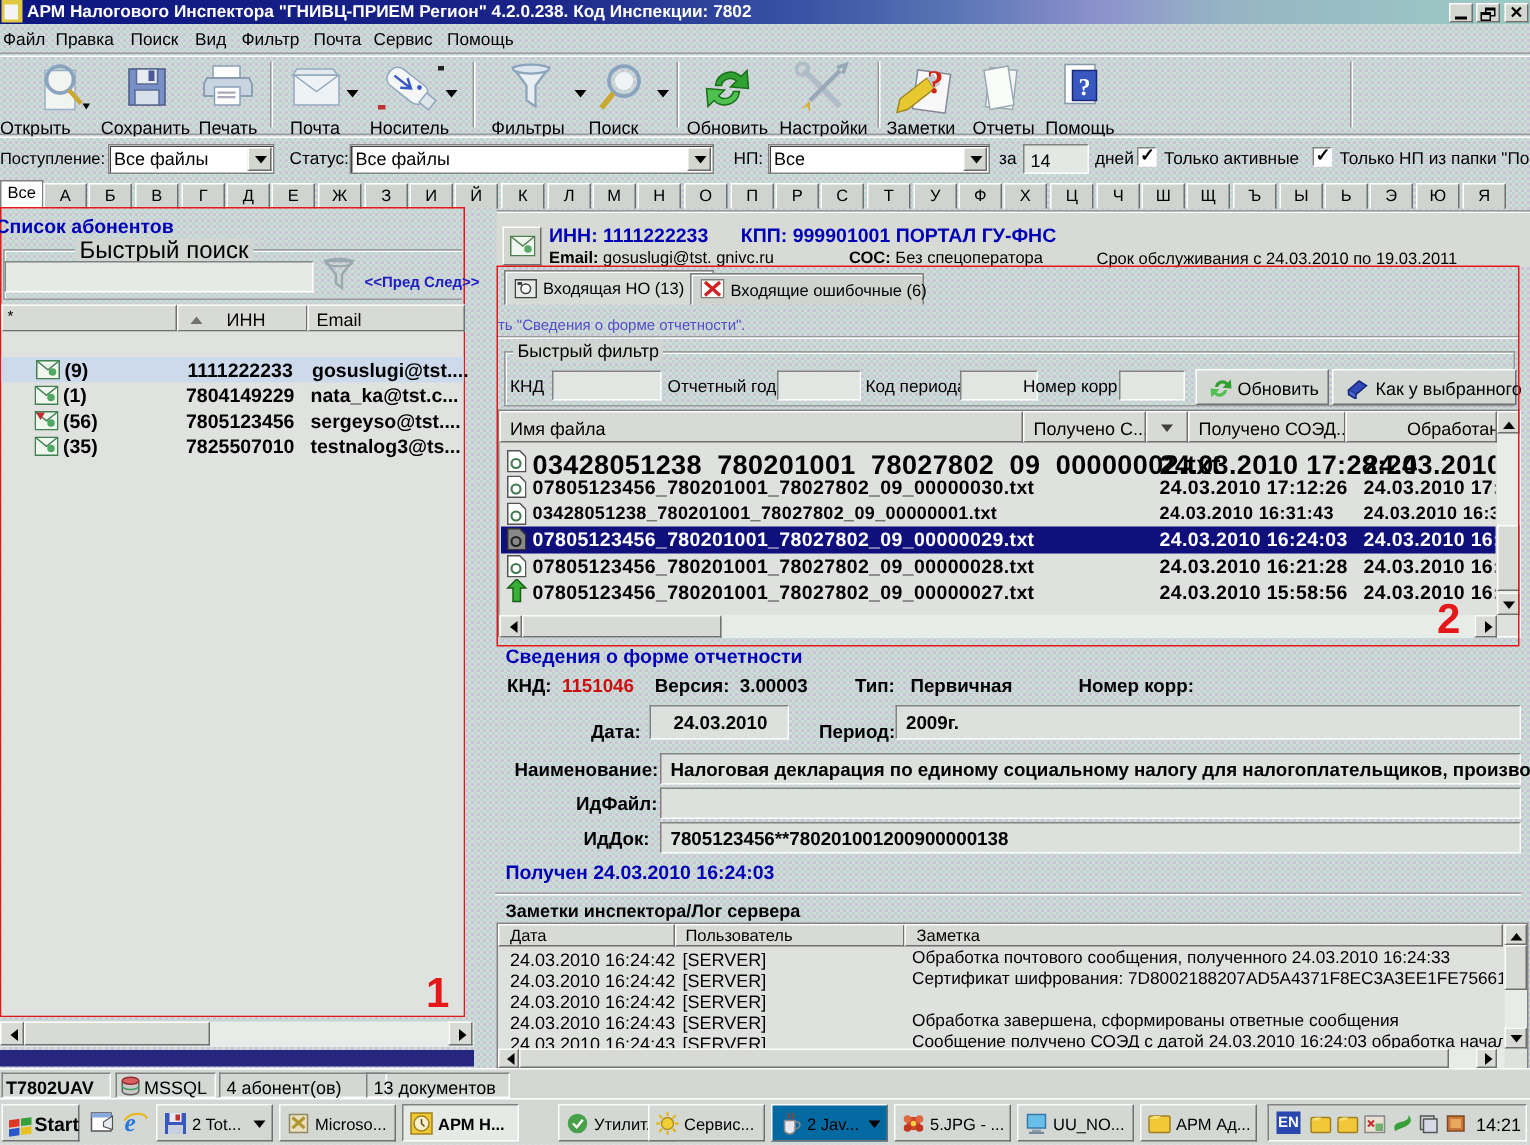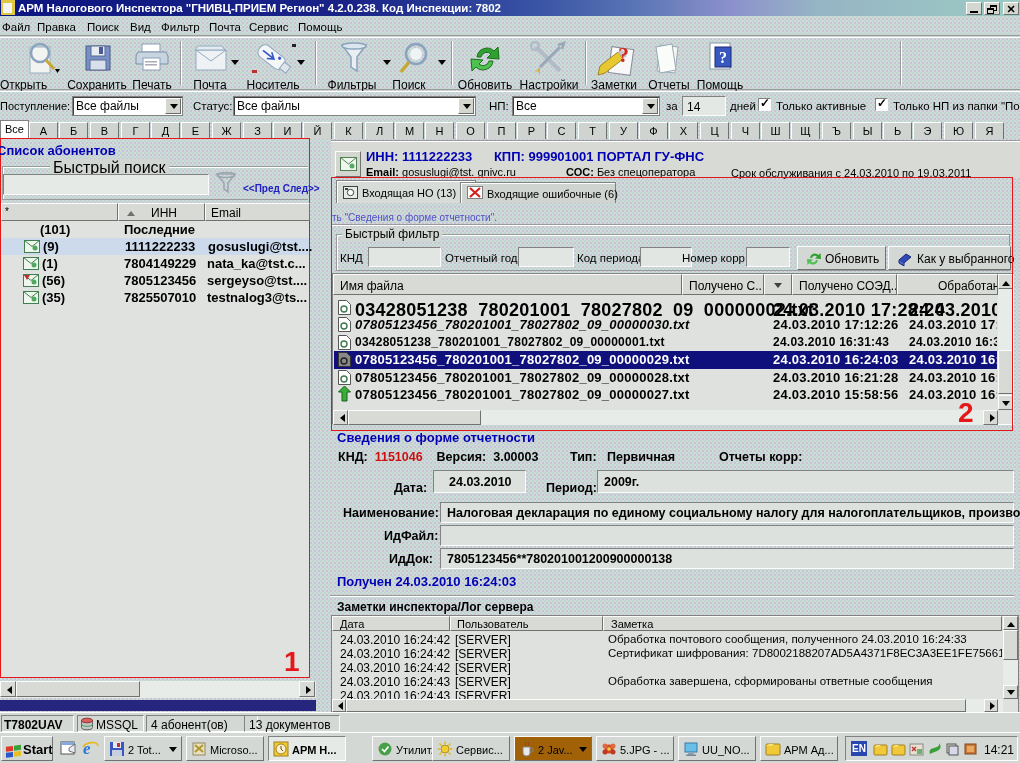--- a/index.html
+++ b/index.html
@@ -242,24 +242,20 @@
       <div class="abs raised flatgray" style="left:117px;top:0;width:87px;height:18px;">
         <div class="abs" style="left:8px;top:6px;border:4px solid transparent;border-bottom:5px solid #707070;margin-top:-3px;"></div>
         <span class="abs" style="left:32px;top:2px;font-size:12px;">ИНН</span>
         </div>
       <div class="abs raised flatgray" style="left:204px;top:0;width:105px;height:18px;">
           <span class="abs" style="left:5px;top:2px;font-size:12px;">Email</span>
         </div>
     </div>
 
     <div class="abs" style="left:1px;top:83px;width:308px;height:456px;background:#e0e2e0;"></div>
-    <div class="abs bold" style="left:0;top:83px;width:310px;height:17px;font-size:13px;">
-      <span class="abs" style="left:40px;top:1px;">(101)</span>
-        <span class="abs" style="left:124px;top:1px;">Последние</span>
-    </div>
     <div class="abs bold" style="left:1px;top:100px;width:308px;height:17px;font-size:13px;background:#ccdaec;">
       <svg class="abs" style="left:23px;top:2px;" width="16" height="13" viewBox="0 0 16 13">
           <rect x="0.5" y="0.5" width="15" height="12" fill="#eef6ee" stroke="#408050"></rect>
           <path d="M0.5 0.5 l7.5 6 7.5 -6" fill="none" stroke="#408050"></path>
           <circle cx="11" cy="8" r="2.5" fill="#50a860"></circle>
         </svg>
       <span class="abs" style="left:42px;top:1px;">(9)</span>
         <span class="abs" style="left:124px;top:1px;">1111222233</span>
         <span class="abs" style="left:207px;top:1px;">gosuslugi@tst....</span>
     </div>
@@ -397,21 +393,21 @@
           </svg>
         <span class="abs" style="left:21px;top:1px;">03428051238_780201001_78027802_09_00000002.txt</span>
         <span class="abs" style="left:439px;top:1px;">24.03.2010 17:28:24</span>
           <span class="abs" style="left:575px;top:1px;">24.03.2010 17:2</span>
       </div>
       <div class="abs bold" style="left:1px;top:42px;width:663px;height:17px;font-size:13px;letter-spacing:0.25px;overflow:hidden;white-space:nowrap;">
         <svg class="abs" style="left:4px;top:1px;" width="13" height="15" viewBox="0 0 13 15">
             <path d="M0.5 0.5 h8 l4 4 v10 h-12 z" fill="#fff" stroke="#555"></path>
             <circle cx="6" cy="9" r="3" fill="none" stroke="#407850" stroke-width="1.4"></circle>
           </svg>
-        <span class="abs" style="left:21px;top:1px;font-style:italic;">07805123456_780201001_78027802_09_00000030.txt</span>
+        <span class="abs" style="left:21px;top:1px;">07805123456_780201001_78027802_09_00000030.txt</span>
         <span class="abs" style="left:439px;top:1px;">24.03.2010 17:12:26</span>
           <span class="abs" style="left:575px;top:1px;">24.03.2010 17:1</span>
       </div>
       <div class="abs bold" style="left:1px;top:60px;width:663px;height:17px;font-size:12px;letter-spacing:0.25px;overflow:hidden;white-space:nowrap;">
         <svg class="abs" style="left:4px;top:1px;" width="13" height="15" viewBox="0 0 13 15">
             <path d="M0.5 0.5 h8 l4 4 v10 h-12 z" fill="#fff" stroke="#555"></path>
             <circle cx="6" cy="9" r="3" fill="none" stroke="#407850" stroke-width="1.4"></circle>
           </svg>
         <span class="abs" style="left:21px;top:1px;">03428051238_780201001_78027802_09_00000001.txt</span>
         <span class="abs" style="left:439px;top:1px;">24.03.2010 16:31:43</span>
@@ -462,21 +458,21 @@
         <div class="abs raised flatgray" style="left:650px;top:0;width:15px;height:15px;">
             <div class="abs" style="left:6px;top:3px;border:4px solid transparent;border-left:5px solid #000;"></div>
           </div>
       </div>
     </div>
     <div class="abs bold" style="left:628px;top:259px;font-size:28px;color:#e41818;z-index:9;">2</div>
 
     <div class="abs bold" style="left:7px;top:292px;font-size:13px;color:#0000b4;">Сведения о форме отчетности</div>
     <div class="abs" style="left:8px;top:312px;font-size:12.5px;font-weight:bold;white-space:nowrap;">КНД:&nbsp; <span style="color:#cc1010;">1151046</span>&nbsp;&nbsp;&nbsp;&nbsp;Версия:&nbsp; <span style="font-weight:normal;font-weight:bold;">3.00003</span></div>
     <div class="abs bold" style="left:240px;top:312px;font-size:12.5px;white-space:nowrap;">Тип:&nbsp;&nbsp;&nbsp;Первичная</div>
-    <div class="abs bold" style="left:389px;top:312px;font-size:12.5px;white-space:nowrap;">Отчеты корр:</div>
+    <div class="abs bold" style="left:389px;top:312px;font-size:12.5px;white-space:nowrap;">Номер корр:</div>
     <div class="abs bold" style="left:64px;top:343px;font-size:12.5px;">Дата:</div>
     <div class="abs sunken" style="left:103px;top:332px;width:93px;height:23px;background:#dde1dd;">
         <span class="abs bold" style="left:15px;top:4px;font-size:12.5px;">24.03.2010</span>
       </div>
     <div class="abs bold" style="left:216px;top:343px;font-size:12.5px;">Период:</div>
     <div class="abs sunken" style="left:267px;top:332px;width:417px;height:23px;background:#dde1dd;">
         <span class="abs bold" style="left:6px;top:4px;font-size:12.5px;">2009г.</span>
       </div>
     <div class="abs bold" style="left:13px;top:368px;font-size:12.5px;">Наименование:</div>
     <div class="abs sunken" style="left:110px;top:364px;width:574px;height:21px;background:#dde1dd;">
@@ -519,20 +515,21 @@
           <span class="abs" style="left:123px;">[SERVER]</span>
       </div>
       <div class="abs cell" style="left:0;top:59px;width:670px;height:14px;font-size:12px;">
         <span class="abs" style="left:8px;">24.03.2010 16:24:43</span>
           <span class="abs" style="left:123px;">[SERVER]</span>
           <span class="abs" style="left:276px;font-size:11.5px;">Обработка завершена, сформированы ответные сообщения</span>
       </div>
       <div class="abs cell" style="left:0;top:73px;width:670px;height:10px;font-size:12px;">
         <span class="abs" style="left:8px;">24.03.2010 16:24:43</span>
           <span class="abs" style="left:123px;">[SERVER]</span>
+          <span class="abs" style="left:276px;font-size:11.5px;">Сообщение получено СОЭД с датой 24.03.2010 16:24:03 обработка начал</span>
       </div>
       <div class="abs" style="left:671px;top:0;width:15px;height:83px;background:#e8ece8;">
         <div class="abs raised flatgray" style="left:0;top:0;width:15px;height:14px;">
             <div class="abs" style="left:3px;top:4px;border:4px solid transparent;border-bottom:5px solid #000;margin-top:-3px;"></div>
           </div>
         <div class="abs raised flatgray" style="left:0;top:14px;width:15px;height:30px;"></div>
         <div class="abs raised flatgray" style="left:0;top:69px;width:15px;height:14px;">
             <div class="abs" style="left:3px;top:4px;border:4px solid transparent;border-top:5px solid #000;"></div>
           </div>
       </div>
@@ -628,21 +625,21 @@
             <line x1="0.5" y1="8" x2="3" y2="8"></line>
             <line x1="13" y1="8" x2="15.5" y2="8"></line>
             <line x1="2.5" y1="2.5" x2="4.5" y2="4.5"></line>
             <line x1="11.5" y1="11.5" x2="13.5" y2="13.5"></line>
             <line x1="2.5" y1="13.5" x2="4.5" y2="11.5"></line>
             <line x1="11.5" y1="4.5" x2="13.5" y2="2.5"></line>
           </g>
         </svg>
       <span class="abs" style="left:23px;top:7px;font-size:11px;">Сервис...</span>
     </div>
-    <div class="abs raised" style="left:514px;top:3px;width:78px;height:25px;background:#a16207;text-align:right;">
+    <div class="abs raised" style="left:514px;top:3px;width:78px;height:25px;background:#0369a1;text-align:right;">
       <svg class="abs" style="left:4px;top:4px;" width="16" height="16" viewBox="0 0 16 16">
           <path d="M4 6 h7 v6 a3.5 3 0 0 1 -7 0 z" fill="#e8e8f0" stroke="#888"></path>
           <path d="M11 7 h2 a2 2 0 0 1 -2 4" fill="none" stroke="#888"></path>
           <path d="M6 1 q2 2 0 4 M9 1 q2 2 0 4" stroke="#a04020" fill="none"></path>
         </svg>
       <span class="abs" style="left:23px;top:7px;font-size:11px;">2 Jav...</span>
       <div class="abs" style="left:64px;top:10px;border:4px solid transparent;border-top:5px solid #000;"></div>
     </div>
     <div class="abs raised" style="left:596px;top:3px;width:78px;height:25px;background:#d4d8d4;">
       <svg class="abs" style="left:4px;top:4px;" width="16" height="16" viewBox="0 0 16 16">

